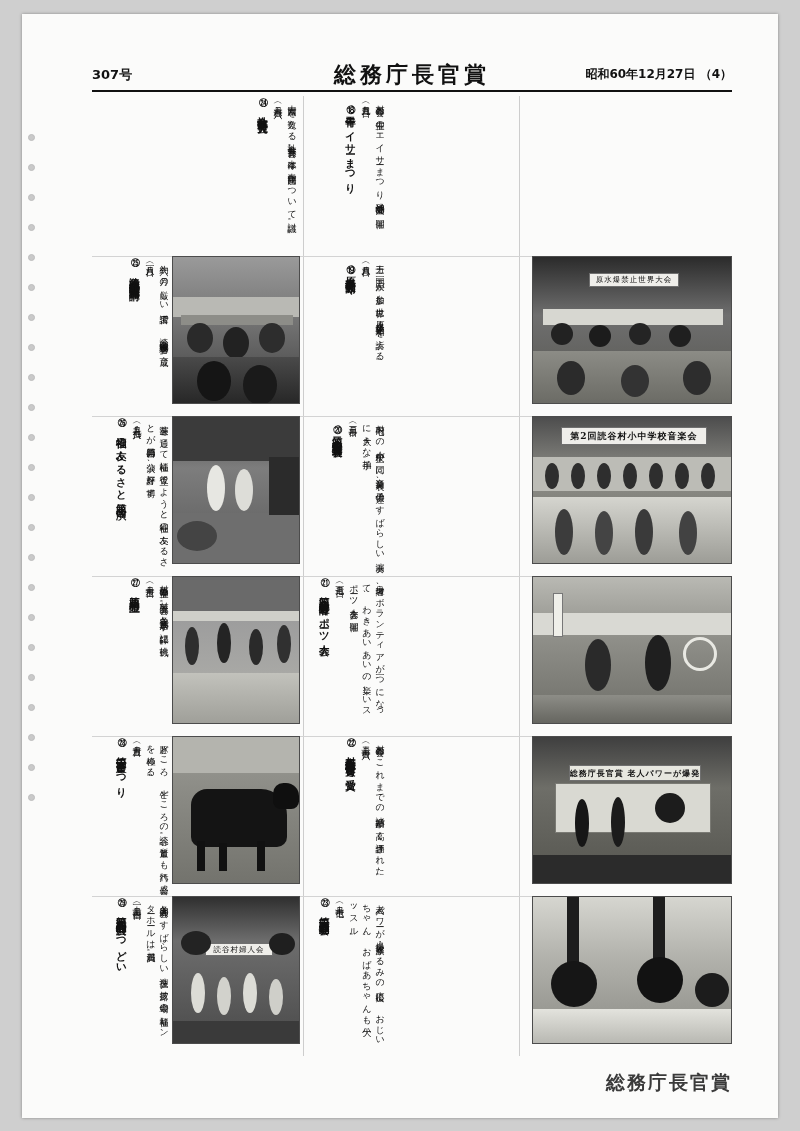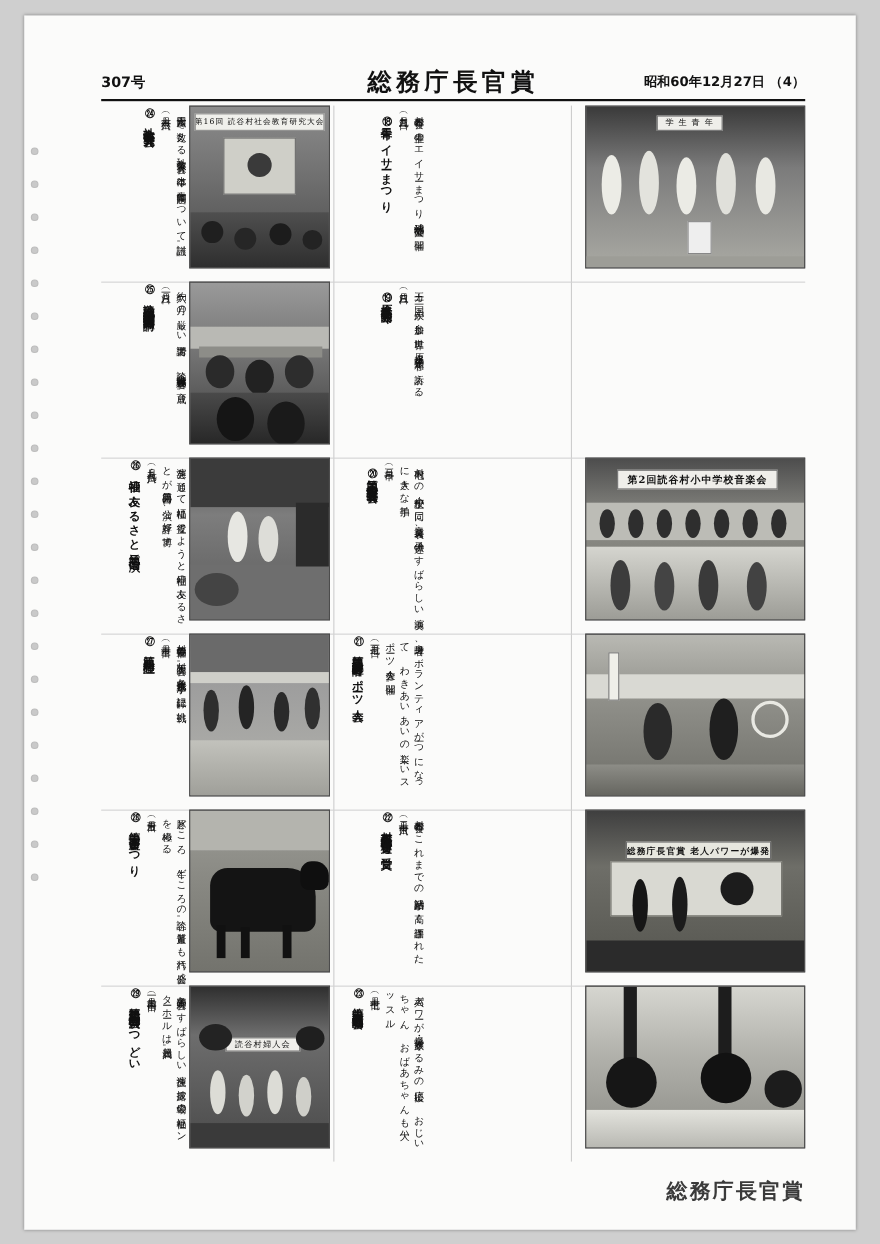--- a/index.html
+++ b/index.html
@@ -208,31 +208,20 @@
     <div class="vrule" style="left:427px;"></div>
     <div class="hrule" style="top:160px;"></div>
     <div class="hrule" style="top:320px;"></div>
     <div class="hrule" style="top:480px;"></div>
     <div class="hrule" style="top:640px;"></div>
     <div class="hrule" style="top:800px;"></div>
 
     <div class="col c1">
 
       <div class="cell" style="top:0;">
-        <div class="photo">
-          <div class="ph-bg" style="background:linear-gradient(180deg,#8c8c8c 0%,#6f6f6f 45%,#494949 100%);"></div>
-          <div class="caption-strip">第16回 読谷村社会教育研究大会</div>
-          <div class="rect" style="left:30px;top:28px;width:66px;height:52px;background:#cfcfc8;border:1px solid #6a6a6a;"></div>
-          <div class="blob" style="left:52px;top:42px;width:22px;height:22px;background:#3a3a3a;"></div>
-          <div class="band" style="top:96px;height:52px;background:linear-gradient(180deg,#4f4f4f,#2d2d2d);"></div>
-          <div class="blob" style="left:10px;top:104px;width:20px;height:20px;background:#1f1f1f;"></div>
-          <div class="blob" style="left:40px;top:110px;width:20px;height:20px;background:#262626;"></div>
-          <div class="blob" style="left:72px;top:106px;width:20px;height:20px;background:#1c1c1c;"></div>
-          <div class="blob" style="left:102px;top:112px;width:18px;height:18px;background:#232323;"></div>
-        </div>
         <div class="text">
           <div class="tblock">
             <div class="vtext t-head"><span class="num">㉔</span><span>社会教育研究大会</span></div>
             <div class="vtext t-date">（六月十六日）</div>
             <div class="vtext t-body">十六回目を数える社会教育大会。本年は青年問題について討議。</div>
           </div>
         </div>
       </div>
 
       <div class="cell" style="top:160px;">
@@ -403,34 +392,39 @@
             <div class="vtext t-body">老人パワーが爆発・家族ぐるみの応援に、おじいちゃん、おばあちゃんも大ハッスル。</div>
           </div>
         </div>
       </div>
 
     </div>
 
     <div class="col c3">
 
       <div class="cell" style="top:0;">
+        <div class="text" style="width:0;"></div>
+      </div>
+
+      <div class="cell" style="top:160px;">
         <div class="photo" style="width:200px;height:148px;">
-          <div class="ph-bg" style="background:linear-gradient(180deg,#3a3a3a 0%,#7b7b7b 38%,#a9a9a3 100%);"></div>
-          <div class="banner" style="left:64px;top:8px;width:60px;height:14px;">学 生 青 年</div>
-          <div class="blob" style="left:14px;top:44px;width:18px;height:54px;background:#ececE6;"></div>
-          <div class="blob" style="left:48px;top:40px;width:18px;height:58px;background:#e3e3dd;"></div>
-          <div class="blob" style="left:82px;top:46px;width:18px;height:52px;background:#ebebe5;"></div>
-          <div class="blob" style="left:118px;top:42px;width:18px;height:56px;background:#e0e0da;"></div>
-          <div class="blob" style="left:154px;top:46px;width:18px;height:52px;background:#e8e8e2;"></div>
-          <div class="rect" style="left:92px;top:104px;width:22px;height:30px;background:#eee;border:1px solid #888;"></div>
-          <div class="band" style="top:136px;height:12px;background:#9d9d97;"></div>
-        </div>
-        <div class="text" style="width:0;"></div>
-      </div>
-
+          <div class="ph-bg" style="background:linear-gradient(180deg,#2b2b2b 0%,#6f6f6f 40%,#55554f 100%);"></div>
+          <div class="banner" style="left:56px;top:16px;width:90px;height:14px;">原水爆禁止世界大会</div>
+          <div class="rect" style="left:10px;top:52px;width:180px;height:16px;background:#d7d7d1;"></div>
+          <div class="blob" style="left:18px;top:66px;width:22px;height:22px;background:#222;"></div>
+          <div class="blob" style="left:56px;top:68px;width:22px;height:22px;background:#1c1c1c;"></div>
+          <div class="blob" style="left:96px;top:66px;width:22px;height:22px;background:#242424;"></div>
+          <div class="blob" style="left:136px;top:68px;width:22px;height:22px;background:#1f1f1f;"></div>
+          <div class="band" style="top:94px;height:54px;background:linear-gradient(180deg,#8c8c86,#6a6a64);"></div>
+          <div class="blob" style="left:24px;top:104px;width:28px;height:34px;background:#2b2b2b;"></div>
+          <div class="blob" style="left:88px;top:108px;width:28px;height:32px;background:#333;"></div>
+          <div class="blob" style="left:150px;top:104px;width:28px;height:34px;background:#2d2d2d;"></div>
+        </div>
+        <div class="text" style="width:0;"></div>
+      </div>
 
       <div class="cell" style="top:320px;">
         <div class="photo" style="width:200px;height:148px;">
           <div class="ph-bg" style="background:linear-gradient(180deg,#4d4d4d 0%,#8d8d87 40%,#6a6a64 100%);"></div>
           <div class="banner" style="left:28px;top:10px;width:146px;height:18px;font-size:9px;font-weight:bold;">第2回読谷村小中学校音楽会</div>
           <div class="band" style="top:40px;height:34px;background:#bcbcb6;"></div>
           <div class="blob" style="left:12px;top:46px;width:14px;height:26px;background:#2e2e2e;"></div>
           <div class="blob" style="left:38px;top:46px;width:14px;height:26px;background:#2e2e2e;"></div>
           <div class="blob" style="left:64px;top:46px;width:14px;height:26px;background:#2e2e2e;"></div>
           <div class="blob" style="left:90px;top:46px;width:14px;height:26px;background:#2e2e2e;"></div>

